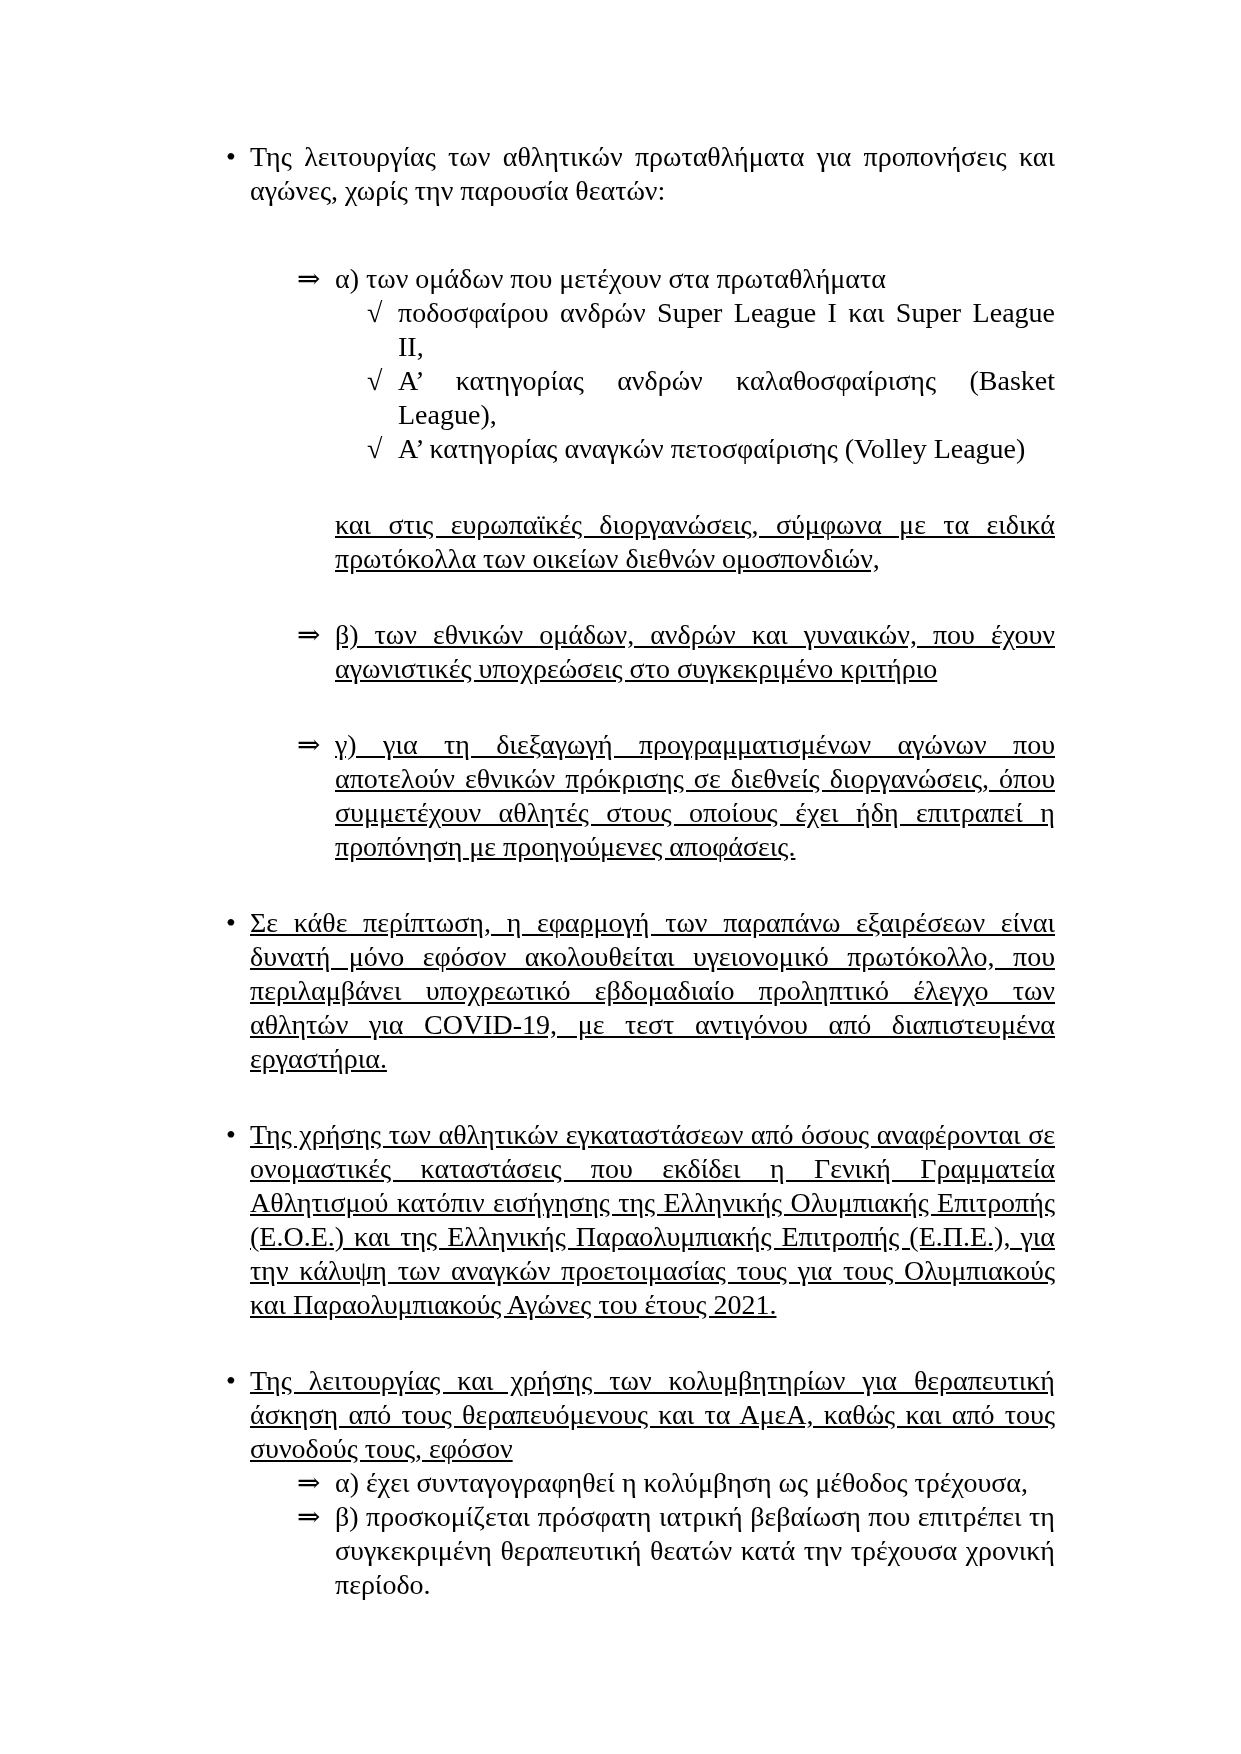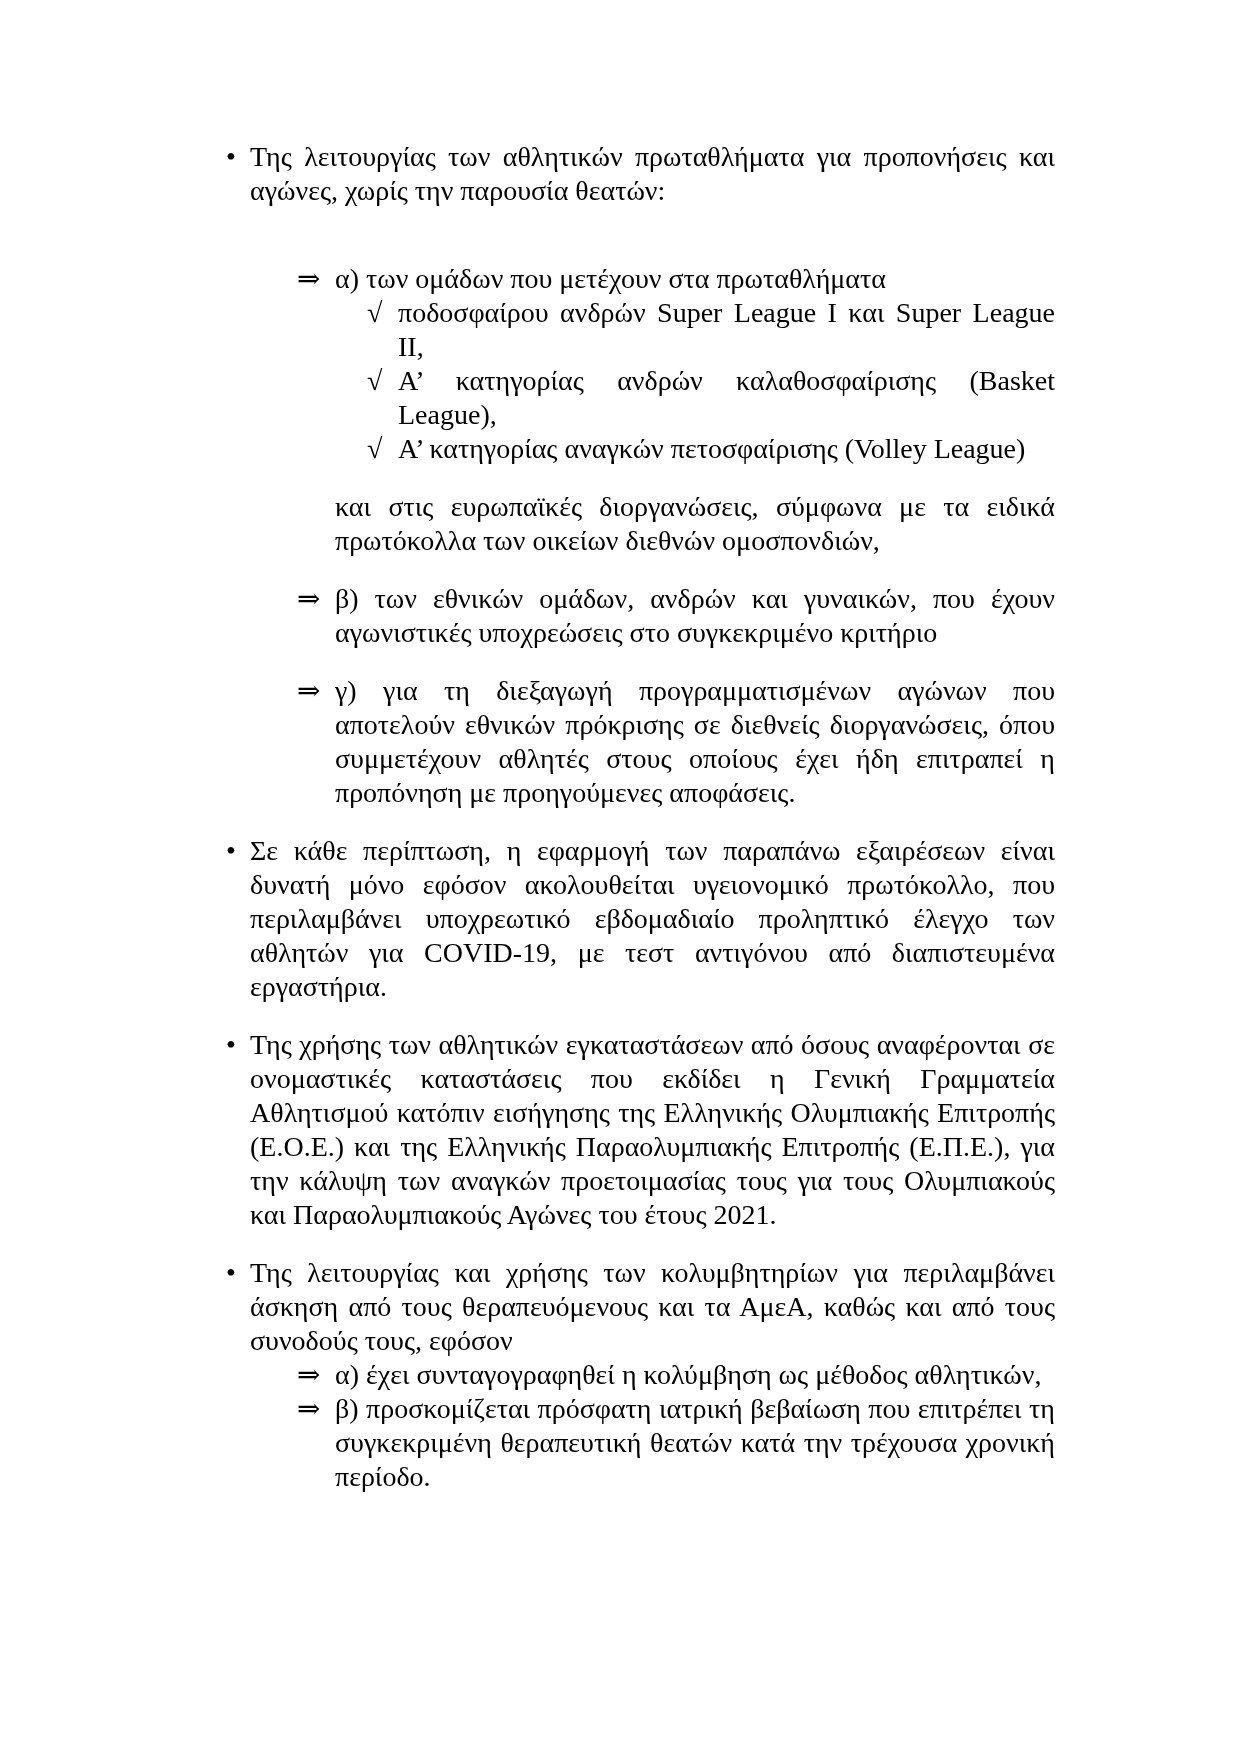--- a/index.html
+++ b/index.html
@@ -33,21 +33,21 @@
   .lvl1 > .marker { position: absolute; left: -24px; top: 0; }
   
   .lvl2 { margin-left: 335px; }
   .lvl2 > .marker { position: absolute; left: -38px; top: 0; }
   
   .lvl3 { margin-left: 398px; }
   .lvl3 > .marker { position: absolute; left: -31px; top: 0; }
   
   .lvl2plain { margin-left: 335px; }
 
-  .gap    { margin-top: 24px; }
+  .gap    { margin-top: 42px; text-decoration: underline; }
   .gap-lg { margin-top: 54px; }
 
   .marker { white-space: nowrap; }
 </style>
 </head>
 <body>
 
 <div class="page">
   <div class="content">
 
@@ -95,26 +95,26 @@
       <span>Σε κάθε περίπτωση, η εφαρμογή των παραπάνω εξαιρέσεων είναι δυνατή μόνο εφόσον ακολουθείται υγειονομικό πρωτόκολλο, που περιλαμβάνει υποχρεωτικό εβδομαδιαίο προληπτικό έλεγχο των αθλητών για COVID-19, με τεστ αντιγόνου από διαπιστευμένα εργαστήρια.</span>
     </div>
 
     <div class="para lvl1 gap">
       <span class="marker">•</span>
       <span>Της χρήσης των αθλητικών εγκαταστάσεων από όσους αναφέρονται σε ονομαστικές καταστάσεις που εκδίδει η Γενική Γραμματεία Αθλητισμού κατόπιν εισήγησης της Ελληνικής Ολυμπιακής Επιτροπής (Ε.Ο.Ε.) και της Ελληνικής Παραολυμπιακής Επιτροπής (Ε.Π.Ε.), για την κάλυψη των αναγκών προετοιμασίας τους για τους Ολυμπιακούς και Παραολυμπιακούς Αγώνες του έτους 2021.</span>
     </div>
 
     <div class="para lvl1 gap">
       <span class="marker">•</span>
-      <span>Της λειτουργίας και χρήσης των κολυμβητηρίων για περιλαμβάνει άσκηση από τους θεραπευόμενους και τα ΑμεΑ, καθώς και από τους συνοδούς τους, εφόσον</span>
+      <span>Της λειτουργίας και χρήσης των κολυμβητηρίων για θεραπευτική άσκηση από τους θεραπευόμενους και τα ΑμεΑ, καθώς και από τους συνοδούς τους, εφόσον</span>
     </div>
 
     <div class="para lvl2">
       <span class="marker">⇒</span>
-      <span>α) έχει συνταγογραφηθεί η κολύμβηση ως μέθοδος αθλητικών,</span>
+      <span>α) έχει συνταγογραφηθεί η κολύμβηση ως μέθοδος τρέχουσα,</span>
     </div>
 
     <div class="para lvl2">
       <span class="marker">⇒</span>
       <span>β) προσκομίζεται πρόσφατη ιατρική βεβαίωση που επιτρέπει τη συγκεκριμένη θεραπευτική θεατών κατά την τρέχουσα χρονική περίοδο.</span>
     </div>
 
   </div>
 </div>
 

